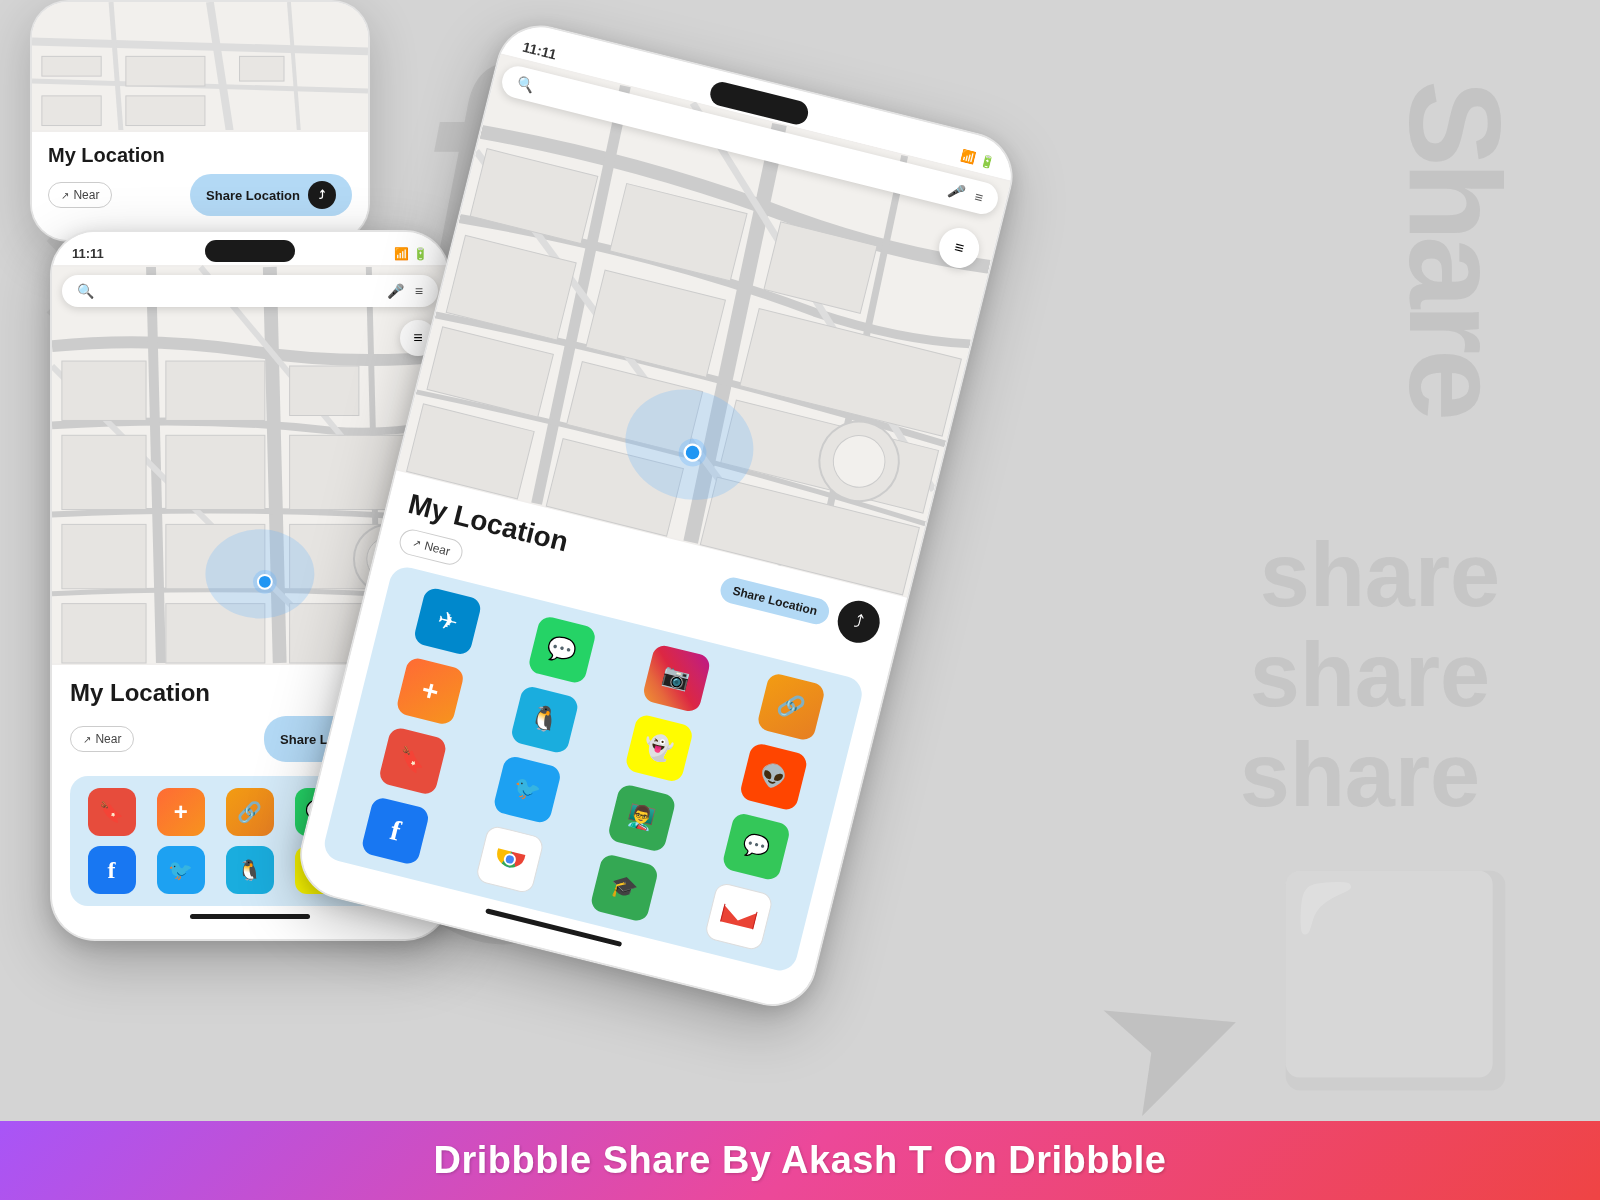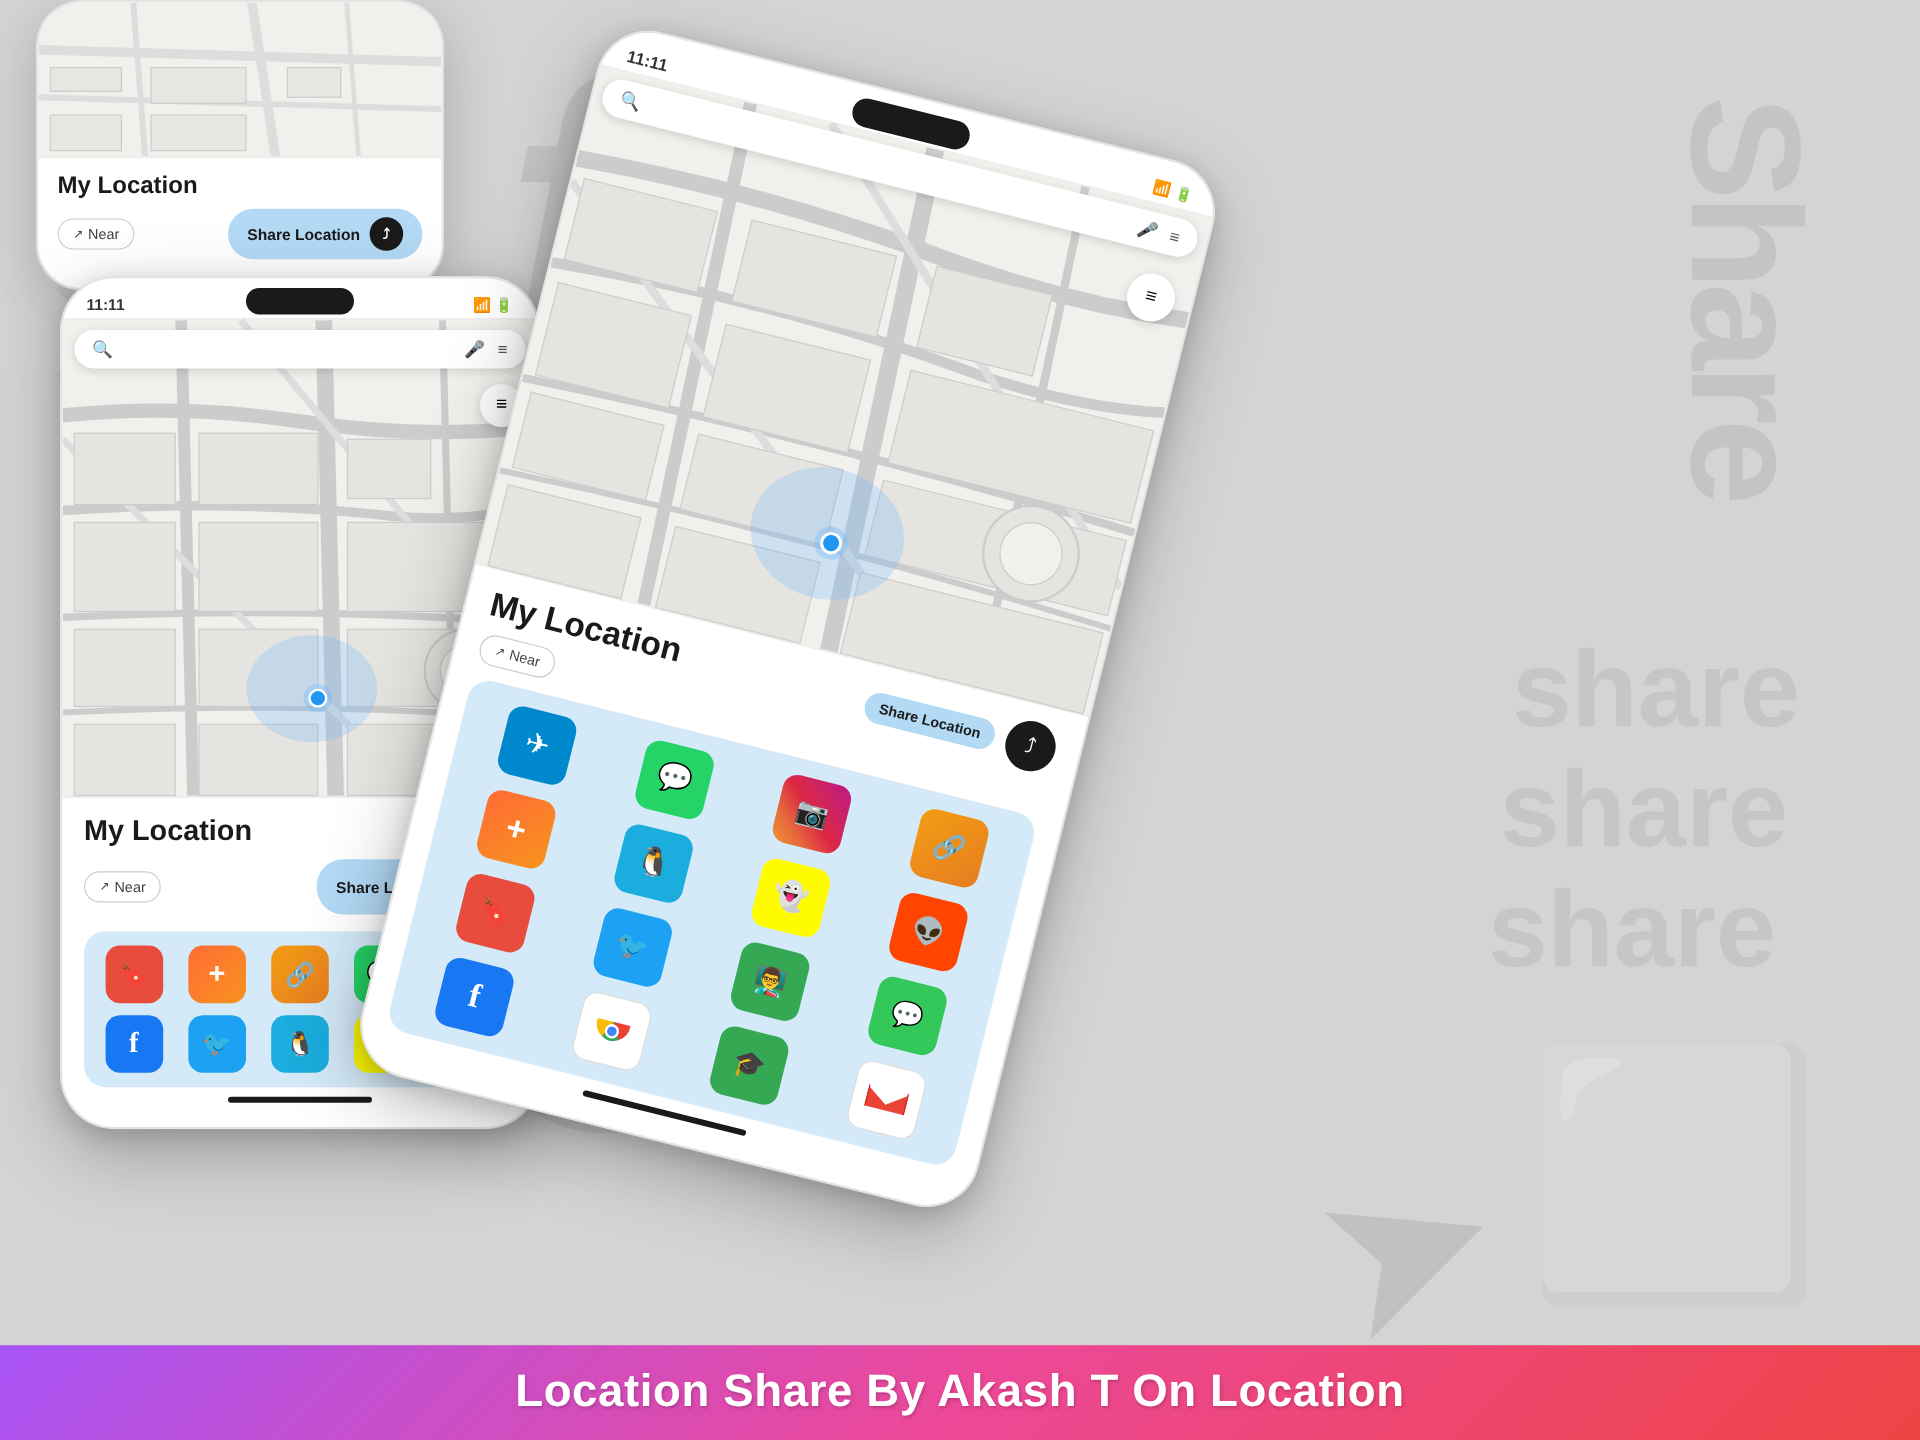--- a/index.html
+++ b/index.html
@@ -638,14 +638,14 @@
           </svg>
         </div>
       </div>
 
       <div class="home-indicator" style="width:140px;margin:10px auto 12px;"></div>
     </div>
   </div>
 </div>
 
 <div class="bottom-title-bar">
-  <div class="bottom-title-text">Location Share By Akash T On Location</div>
+  <div class="bottom-title-text">Dribbble Share By Akash T On Dribbble</div>
 </div>
 
 </body></html>

